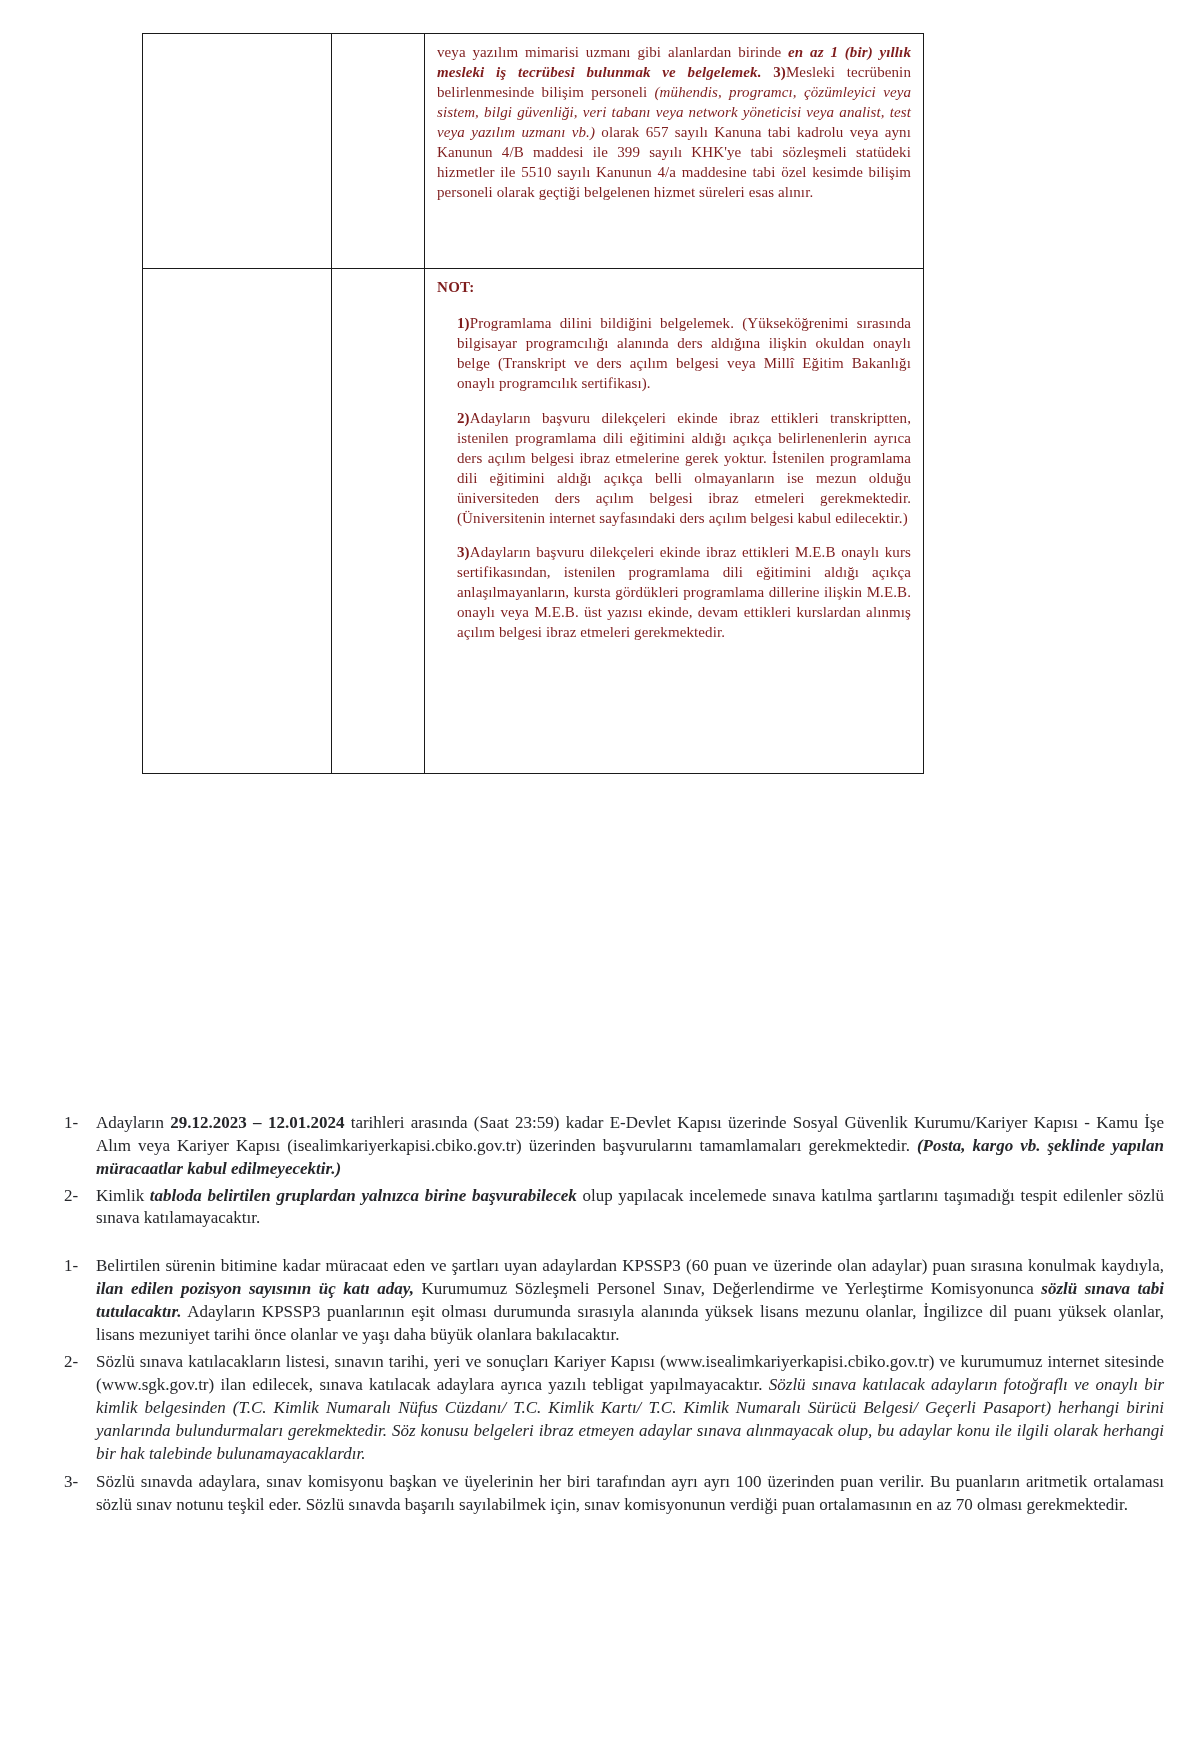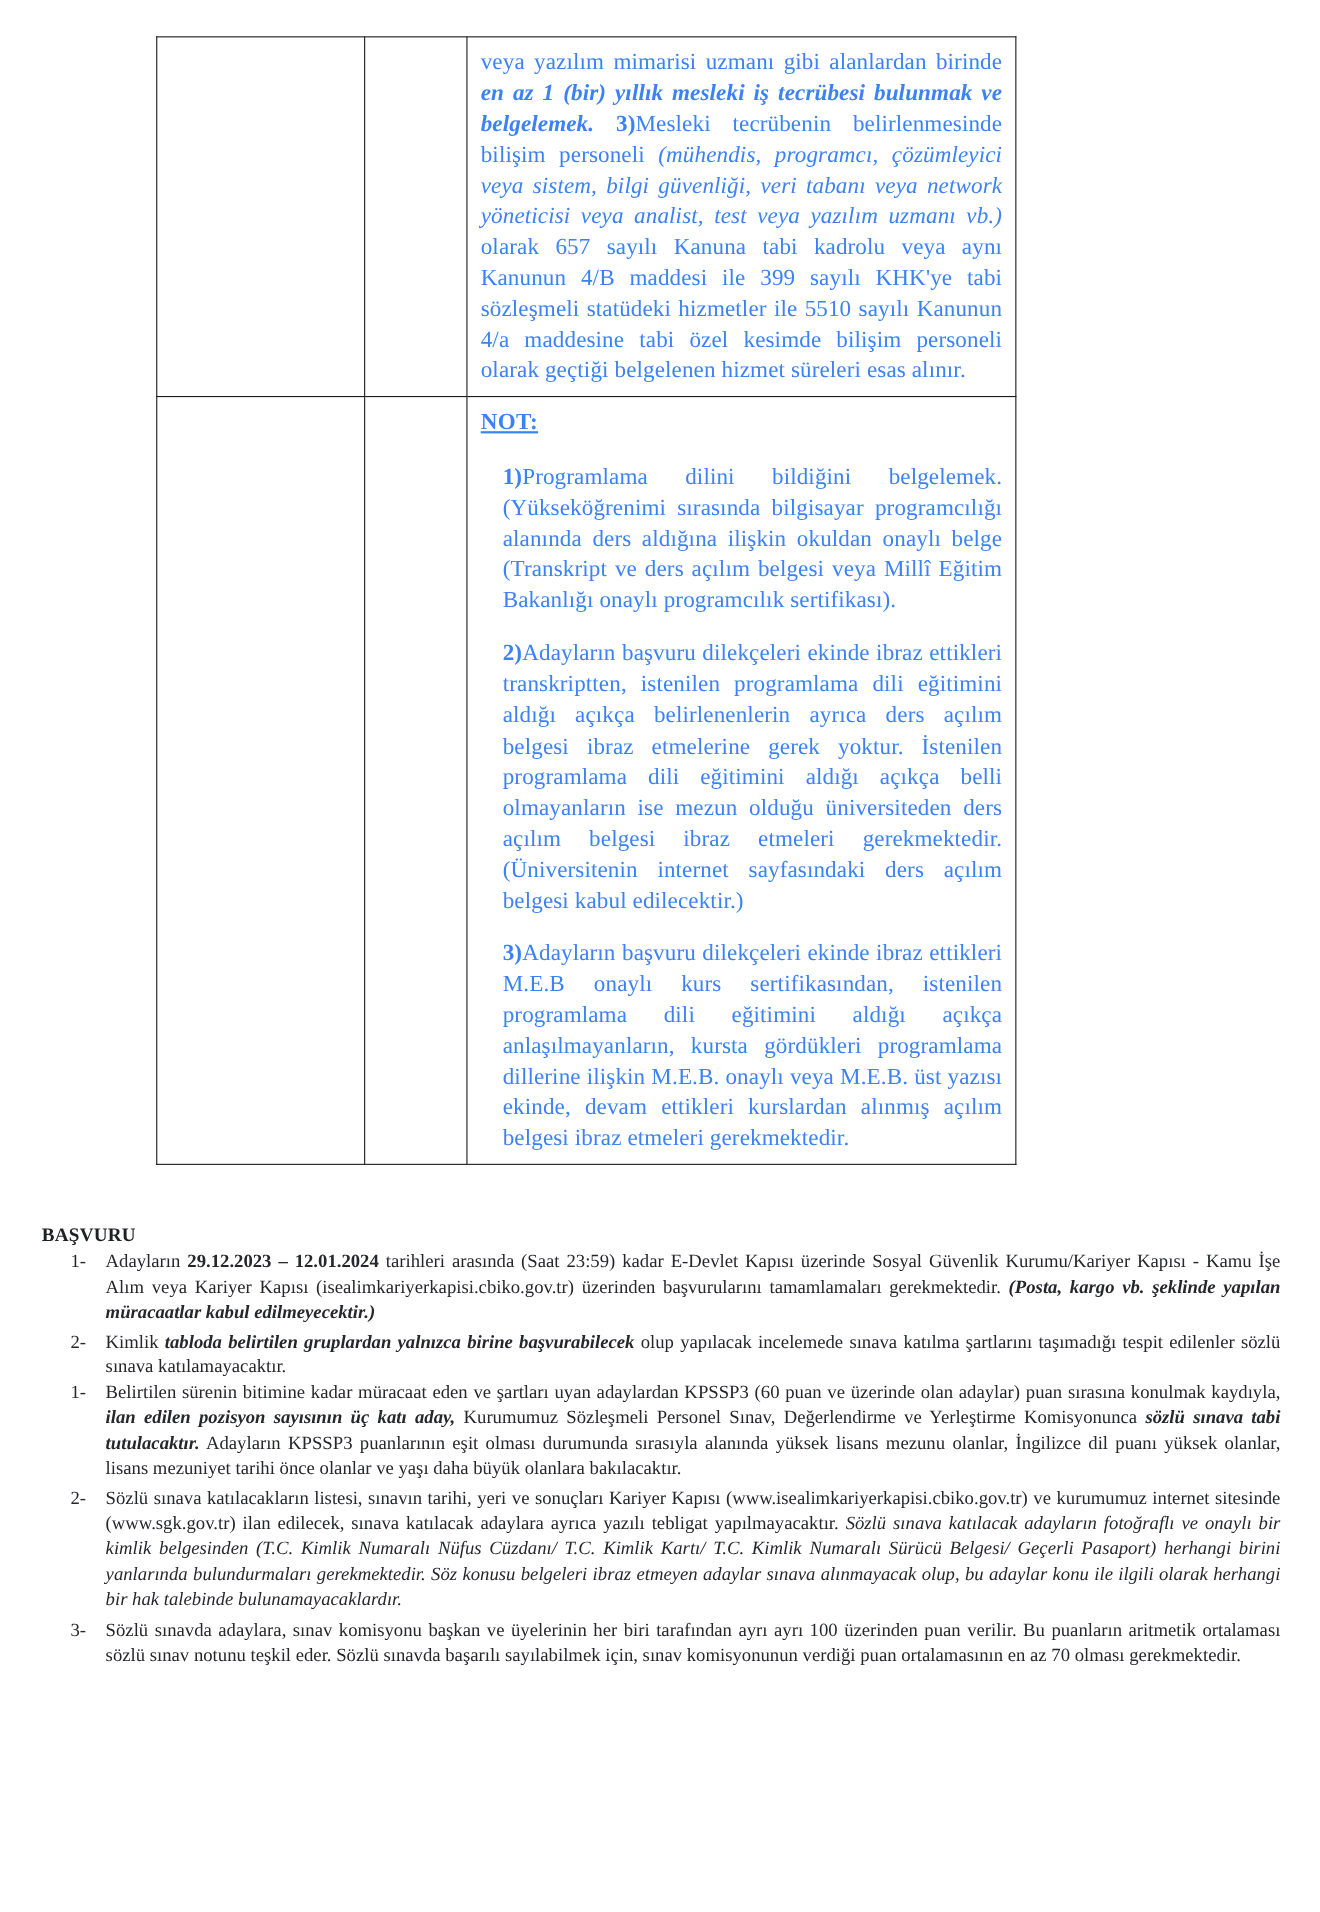--- a/index.html
+++ b/index.html
@@ -40,35 +40,34 @@
     border: 1.6px solid #1a1a1a;
     vertical-align: top;
     padding: 0;
   }
   td.col-a { width: 188px; }
   td.col-b { width: 92px; }
   td.col-c { width: 498px; }
 
   .cell-body {
     padding: 8px 12px 10px 12px;
-    font-size: 21px;
+    font-size: 15px;
     line-height: 1.335;
     text-align: justify;
     text-justify: inter-word;
-    color: #3b82f6;
+    color: #7f1d1d;
     letter-spacing: 0.1px;
   }
   .cell-body p { margin: 0; }
   .cell-body p + p { margin-top: 0.95em; margin-left: 20px; }
   .bi { font-weight: bold; font-style: italic; }
   .it { font-style: italic; }
   .bd { font-weight: bold; }
   .note-head {
     font-weight: bold;
-    text-decoration: underline;
     display: inline-block;
     margin-bottom: 2px;
     letter-spacing: 0.3px;
   }
   .cell-tall { min-height: 216px; }
   .cell-tall2 { min-height: 486px; }
   .spacer-cell { height: 100%; }
 
   
   .section {
@@ -153,21 +152,20 @@
               <p><span class="bd">2)</span><span>Adayların başvuru dilekçeleri ekinde ibraz ettikleri transkriptten, istenilen programlama dili eğitimini aldığı açıkça belirlenenlerin ayrıca ders açılım belgesi ibraz etmelerine gerek yoktur. İstenilen programlama dili eğitimini aldığı açıkça belli olmayanların ise mezun olduğu üniversiteden ders açılım belgesi ibraz etmeleri gerekmektedir. (Üniversitenin internet sayfasındaki ders açılım belgesi kabul edilecektir.)</span></p>
               <p><span class="bd">3)</span><span>Adayların başvuru dilekçeleri ekinde ibraz ettikleri M.E.B onaylı kurs sertifikasından, istenilen programlama dili eğitimini aldığı açıkça anlaşılmayanların, kursta gördükleri programlama dillerine ilişkin M.E.B. onaylı veya M.E.B. üst yazısı ekinde, devam ettikleri kurslardan alınmış açılım belgesi ibraz etmeleri gerekmektedir.</span></p>
             </div>
           </td>
         </tr>
       </tbody>
     </table>
   </div>
 
   <div class="section" id="s-basvuru">
-    <h2 class="sec-title">BAŞVURU</h2>
     <ol class="items">
       <li>
         <span class="num">1-</span>
         <span><span>Adayların </span><span class="bd">29.12.2023 – 12.01.2024</span><span> tarihleri arasında (Saat 23:59) kadar E-Devlet Kapısı üzerinde Sosyal Güvenlik Kurumu/Kariyer Kapısı - Kamu İşe Alım veya Kariyer Kapısı (isealimkariyerkapisi.cbiko.gov.tr) üzerinden başvurularını tamamlamaları gerekmektedir. </span><span class="bi">(Posta, kargo vb. şeklinde yapılan müracaatlar kabul edilmeyecektir.)</span></span>
       </li>
       <li>
         <span class="num">2-</span>
         <span><span>Kimlik </span><span class="bi">tabloda belirtilen gruplardan yalnızca birine başvurabilecek</span><span> olup yapılacak incelemede sınava katılma şartlarını taşımadığı tespit edilenler sözlü sınava katılamayacaktır.</span></span>
       </li>
     </ol>

